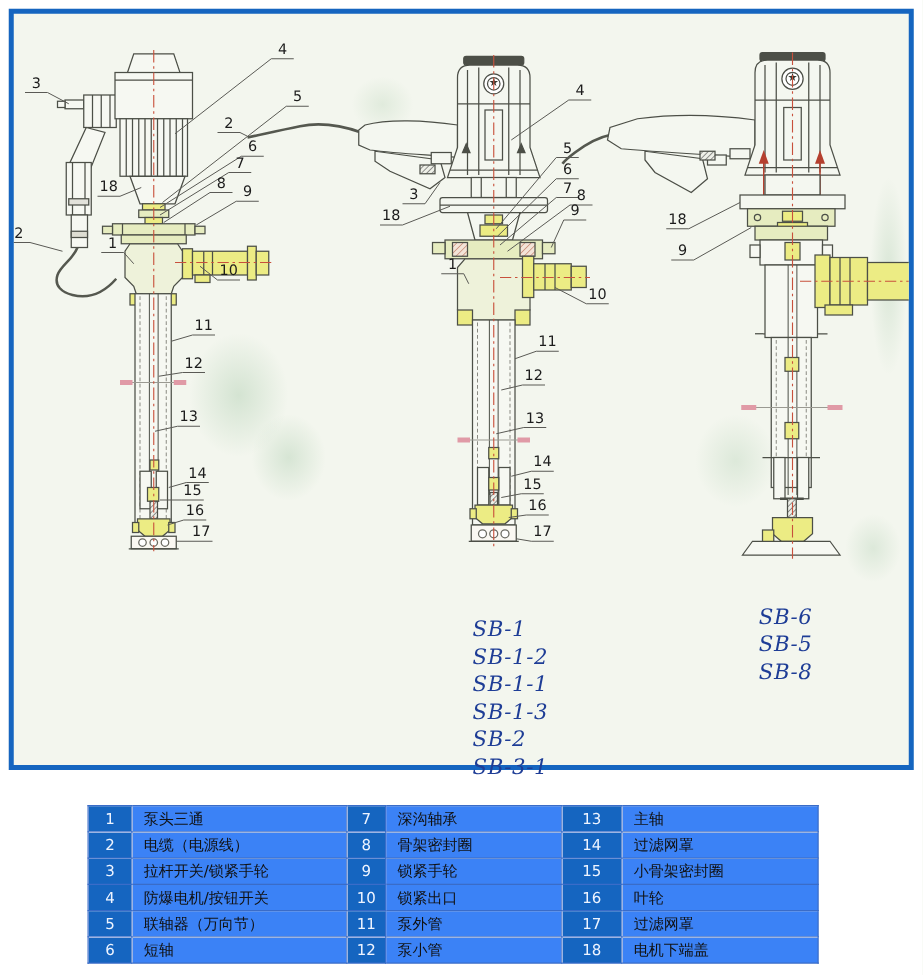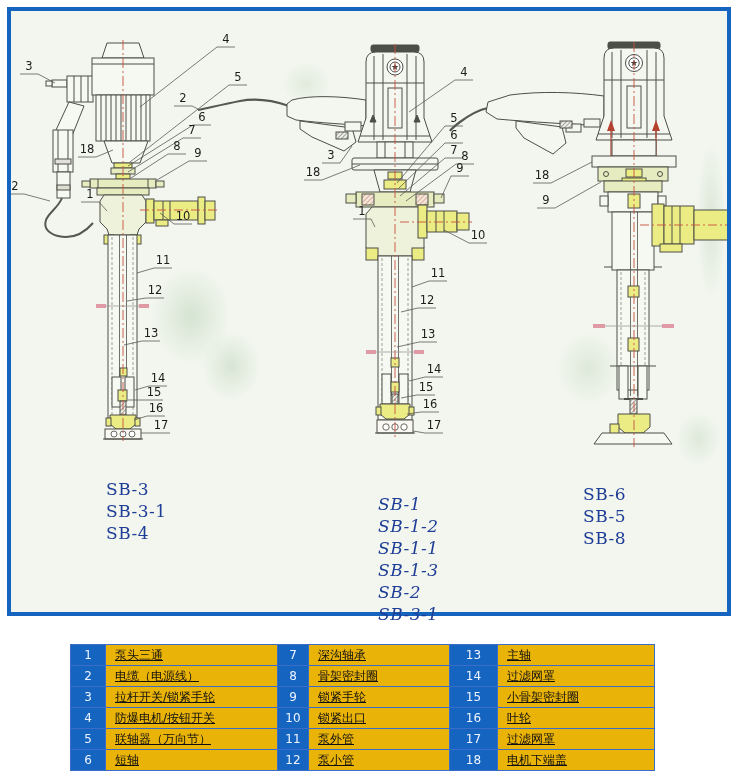--- a/index.html
+++ b/index.html
@@ -22,40 +22,40 @@
   .b6{left:665px;top:400px;width:45px;height:55px;background:radial-gradient(ellipse,rgba(140,185,145,.22),rgba(140,185,145,0) 70%);}
   #diagram-svg{position:absolute;left:0;top:0;}
   .models{
     position:absolute;
     color:var(--model-color,#1e3d96);
     font-family:"DejaVu Serif","Liberation Serif",serif;
     font-size:17px;line-height:22px;letter-spacing:.5px;white-space:nowrap;
   }
   .models-1{left:95px;top:467px;}
   .models-2{left:367px;top:482px;font-style:italic;}
-  .models-3{left:572px;top:472px;}
+  .models-3{left:596px;top:472px;font-style:italic;}
   .callout-num{
     font-family:"DejaVu Sans","Liberation Sans",sans-serif;
     font-size:11.5px;fill:#1c1c1c;text-anchor:middle;
   }
   .leader{stroke:#5a5a55;stroke-width:.8;fill:none;}
   table.parts{
     position:absolute;left:70px;top:644px;width:584px;
     border-collapse:collapse;table-layout:fixed;
     font-size:12px;color:#111;
   }
   table.parts td{
     border:1px solid #3a6cc8;height:20px;padding:0;
     overflow:hidden;white-space:nowrap;
   }
   table.parts td.num{
     background:var(--accent,#1565c0);color:#eef4ff;
     text-align:center;font-size:12px;
   }
-  table.parts td.lbl{padding-left:9px;background:#eab308;text-decoration:underline;}
+  table.parts td.lbl{padding-left:9px;background:#3b82f6;}
 </style>
 </head>
 <body>
 
 <div class="frame">
   <div class="blot b1"></div>
   <div class="blot b2"></div>
   <div class="blot b3"></div>
   <div class="blot b4"></div>
   <div class="blot b5"></div>
@@ -418,25 +418,20 @@
     <g>
         <line x1="533" y1="183" x2="551" y2="183" class="leader"></line>
         <line x1="551" y1="183" x2="592" y2="162" class="leader"></line>
         <text x="542" y="175" class="callout-num" dominant-baseline="central">18</text>
         <line x1="537" y1="208" x2="555" y2="208" class="leader"></line>
         <line x1="555" y1="208" x2="601" y2="182" class="leader"></line>
         <text x="546" y="200" class="callout-num" dominant-baseline="central">9</text>
       </g>
   </svg>
 
-  <div class="models models-1">
-      <div>SB-3</div>
-      <div>SB-3-1</div>
-      <div>SB-4</div>
-    </div>
   <div class="models models-2">
       <div>SB-1</div>
       <div>SB-1-2</div>
       <div>SB-1-1</div>
       <div>SB-1-3</div>
       <div>SB-2</div>
       <div>SB-3-1</div>
     </div>
   <div class="models models-3">
       <div>SB-6</div>

